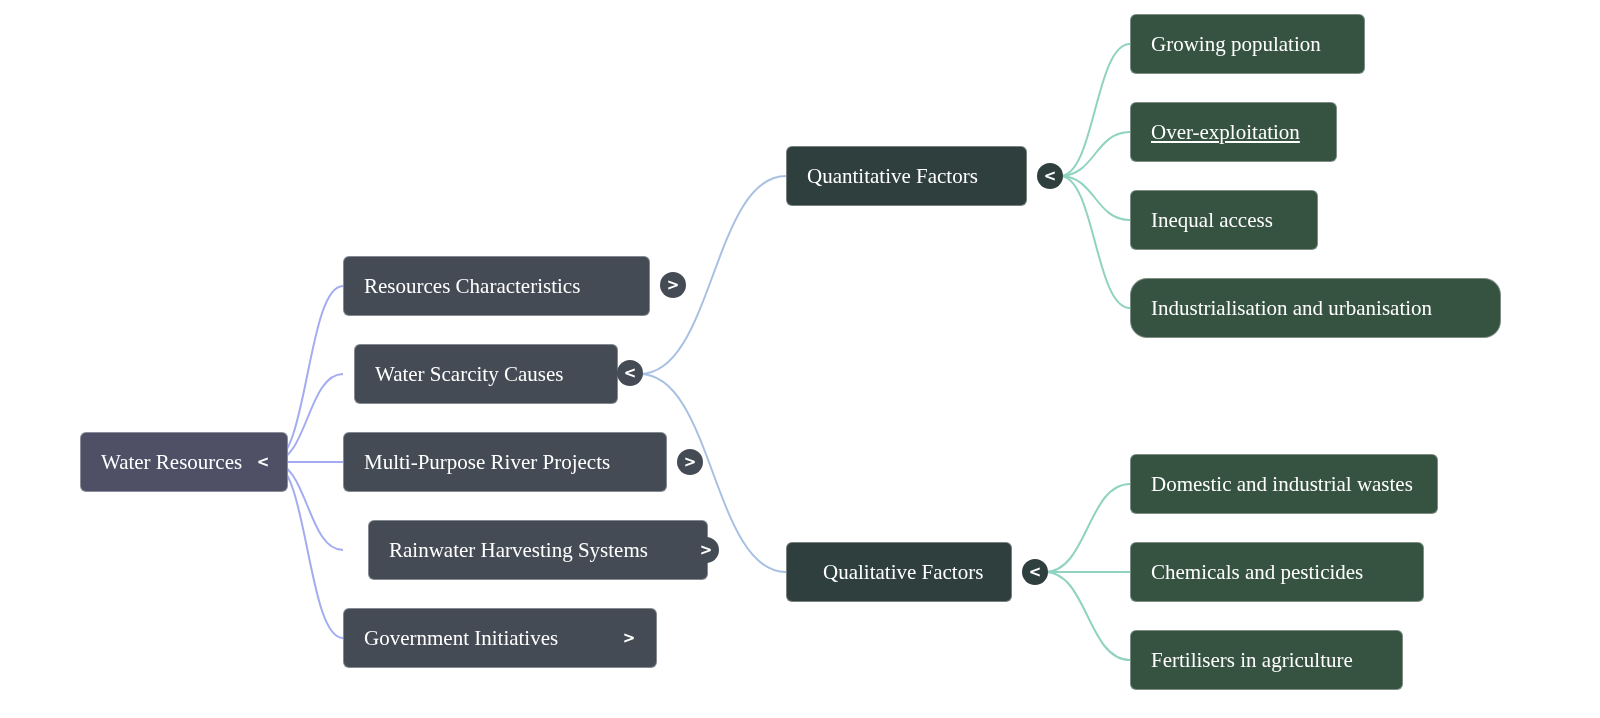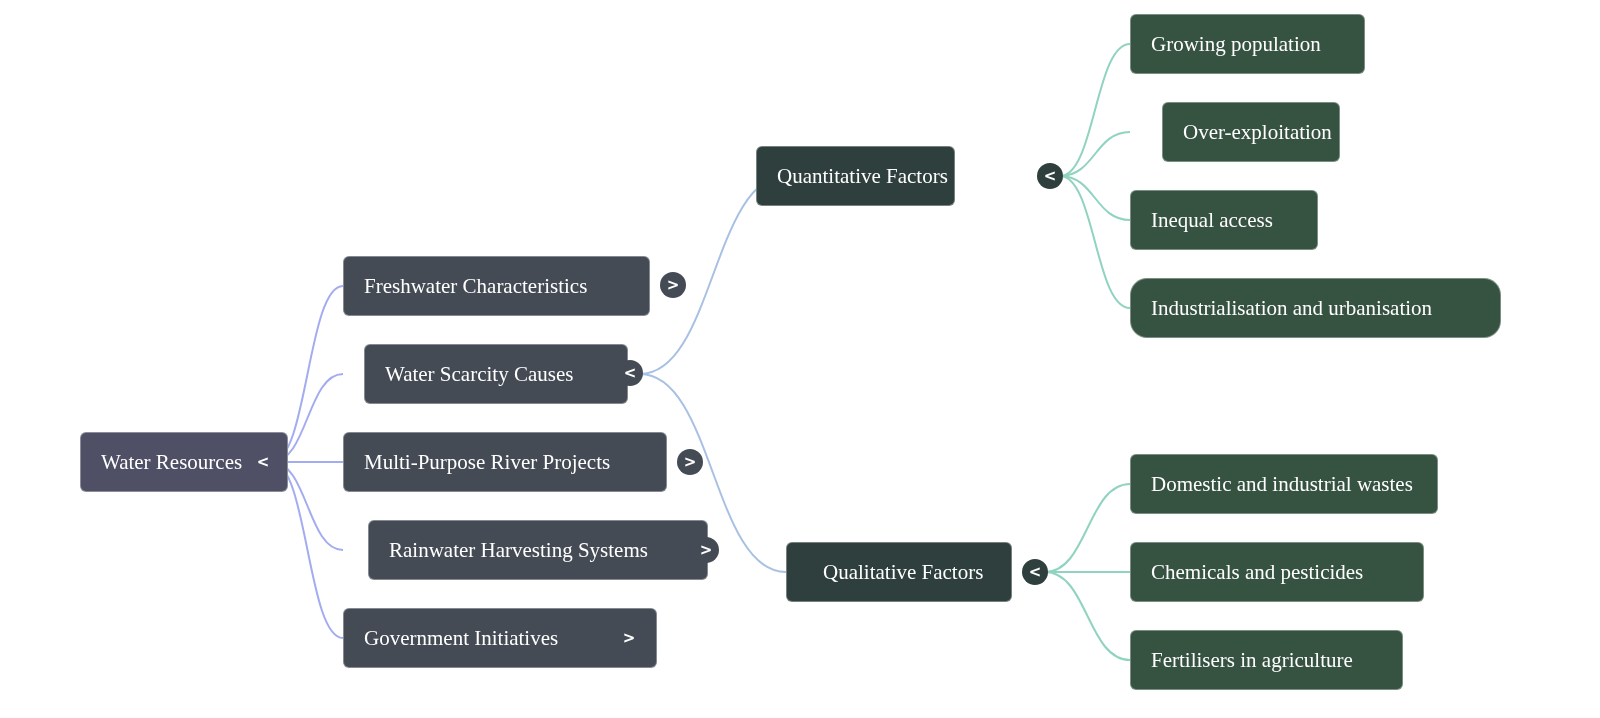--- a/index.html
+++ b/index.html
@@ -83,27 +83,27 @@
     </svg>
 
   <div class="node root" style="left:32px; top:432px; width:208px;">
     <span>Water Resources</span>
   </div>
   <div class="toggle root" style="left:250px; top:449px;">
     <span>&lt;</span>
   </div>
 
   <div class="node l1" style="left:343px; top:256px; width:307px;">
-    <span>Freshwater Characteristics</span>
+    <span>Resources Characteristics</span>
   </div>
   <div class="toggle l1" style="left:660px; top:272px;">
     <span>&gt;</span>
   </div>
 
-  <div class="node l1" style="left:364px; top:344px; width:264px;">
+  <div class="node l1" style="left:354px; top:344px; width:264px;">
     <span>Water Scarcity Causes</span>
   </div>
   <div class="toggle l1" style="left:617px; top:360px;">
     <span>&lt;</span>
   </div>
 
   <div class="node l1" style="left:343px; top:432px; width:324px;">
     <span>Multi-Purpose River Projects</span>
   </div>
   <div class="toggle l1" style="left:677px; top:449px;">
@@ -117,38 +117,38 @@
     <span>&gt;</span>
   </div>
 
   <div class="node l1" style="left:343px; top:608px; width:314px;">
     <span>Government Initiatives</span>
   </div>
   <div class="toggle l1" style="left:616px; top:625px;">
     <span>&gt;</span>
   </div>
 
-  <div class="node l2" style="left:756px; top:146px; width:199px;">
+  <div class="node l2" style="left:786px; top:146px; width:241px;">
     <span>Quantitative Factors</span>
   </div>
   <div class="toggle l2" style="left:1037px; top:163px;">
     <span>&lt;</span>
   </div>
 
   <div class="node l2" style="left:786px; top:542px; width:226px;padding-left:36px;">
     <span>Qualitative Factors</span>
   </div>
   <div class="toggle l2" style="left:1022px; top:559px;">
     <span>&lt;</span>
   </div>
 
   <div class="node l3" style="left:1130px; top:14px; width:235px;">
     <span>Growing population</span>
   </div>
-  <div class="node l3" style="left:1162px; top:102px; width:178px;">
+  <div class="node l3" style="left:1130px; top:102px; width:207px;text-decoration:underline;">
     <span>Over-exploitation</span>
   </div>
   <div class="node l3" style="left:1130px; top:190px; width:188px;">
     <span>Inequal access</span>
   </div>
   <div class="node l3" style="left:1130px; top:278px; width:371px;border-radius:17px;">
     <span>Industrialisation and urbanisation</span>
   </div>
 
   <div class="node l3" style="left:1130px; top:454px; width:308px;">

